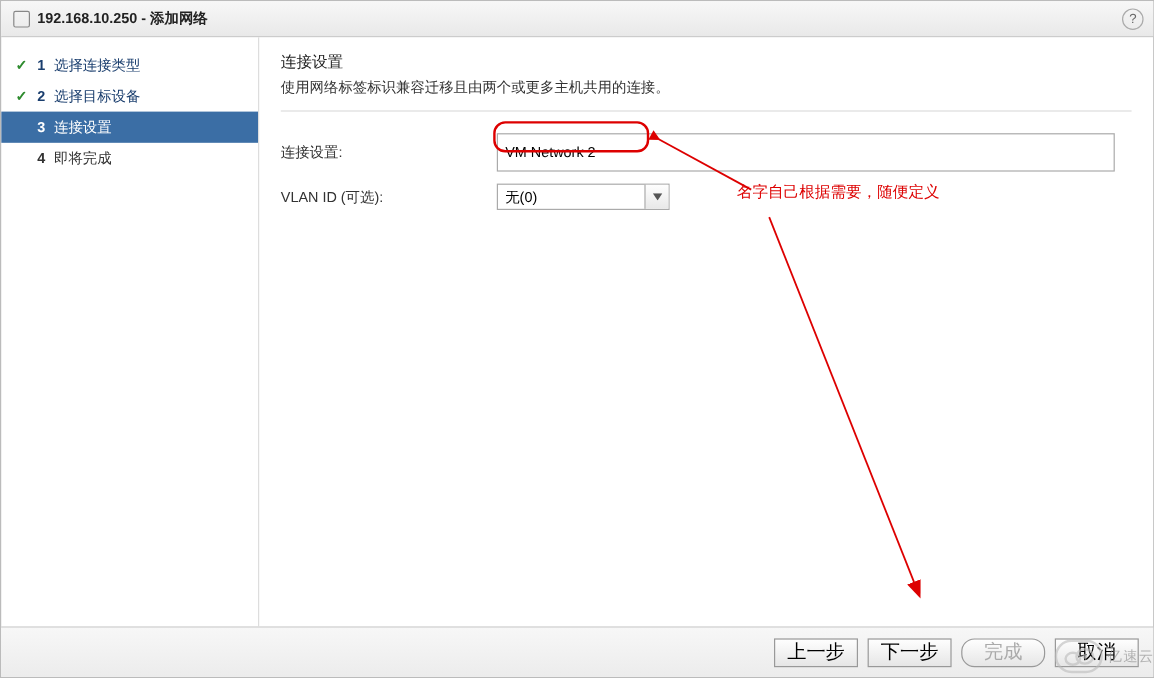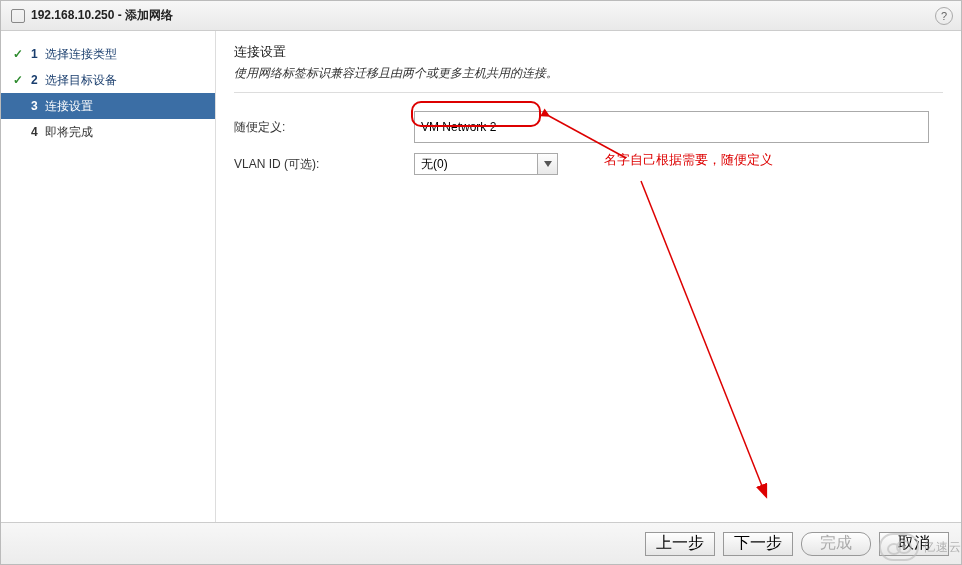--- a/index.html
+++ b/index.html
@@ -75,21 +75,21 @@
     }
     .step.active .check { visibility: hidden; }
     .step.pending .check { visibility: hidden; }
     .step.pending { color: #333; }
     .main {
       flex: 1;
       padding: 12px 18px;
       position: relative;
     }
     .section-title { font-size: 13px; color: #222; margin-bottom: 4px; }
-    .section-desc { font-size: 12px; color: #333; font-style: italic; }
+    .section-desc { font-size: 12px; color: #333; }
     .divider { border-top: 1px solid #ddd; margin: 10px 0 18px; }
     .form-row {
       display: flex;
       align-items: center;
       margin-bottom: 10px;
     }
     .form-label { width: 180px; color: #333; }
     .text-input {
       width: 515px;
       height: 22px;
@@ -200,21 +200,21 @@
         <span>即将完成</span>
       </div>
     </div>
 
     <div class="main">
       <div class="section-title">连接设置</div>
       <div class="section-desc">使用网络标签标识兼容迁移且由两个或更多主机共用的连接。</div>
       <div class="divider"></div>
 
       <div class="form-row">
-        <div class="form-label">随便定义:</div>
+        <div class="form-label">连接设置:</div>
         <input type="text" class="text-input" value="VM Network 2" style="">
       </div>
 
       <div class="form-row">
         <div class="form-label">VLAN ID (可选):</div>
         <div class="select-wrap">
           <span class="sel-text">无(0)</span>
           <span class="sel-arrow">
             <svg viewBox="0 0 8 6">
                 <path d="M0 0 L8 0 L4 6 Z" fill="#555"></path>
@@ -227,21 +227,21 @@
 
       <svg class="arrow" style="left:325px; top:82px; width:90px; height:50px;">
         <defs>
             <marker id="ah1" markerWidth="8" markerHeight="8" refX="1" refY="3" orient="auto">
               <path d="M6,0 L0,3 L6,6 Z" fill="#d00"></path>
             </marker>
           </defs>
         <line x1="85" y1="45" x2="8" y2="3" stroke="#d00" stroke-width="1.5" marker-end="url(#ah1)"></line>
       </svg>
 
-      <div class="annotation" style="left:388px; top:120px;text-align:center;">名字自己根据需要，随便定义</div>
+      <div class="annotation" style="left:398px; top:120px;text-align:center;">名字自己根据需要，随便定义</div>
 
       <svg class="arrow" style="left:420px; top:145px; width:180px; height:330px;">
         <defs>
             <marker id="ah2" markerWidth="10" markerHeight="10" refX="8" refY="4" orient="auto">
               <path d="M0,0 L10,4 L0,8 Z" fill="#d00"></path>
             </marker>
           </defs>
         <line x1="5" y1="5" x2="130" y2="320" stroke="#d00" stroke-width="1.5" marker-end="url(#ah2)"></line>
       </svg>
 

